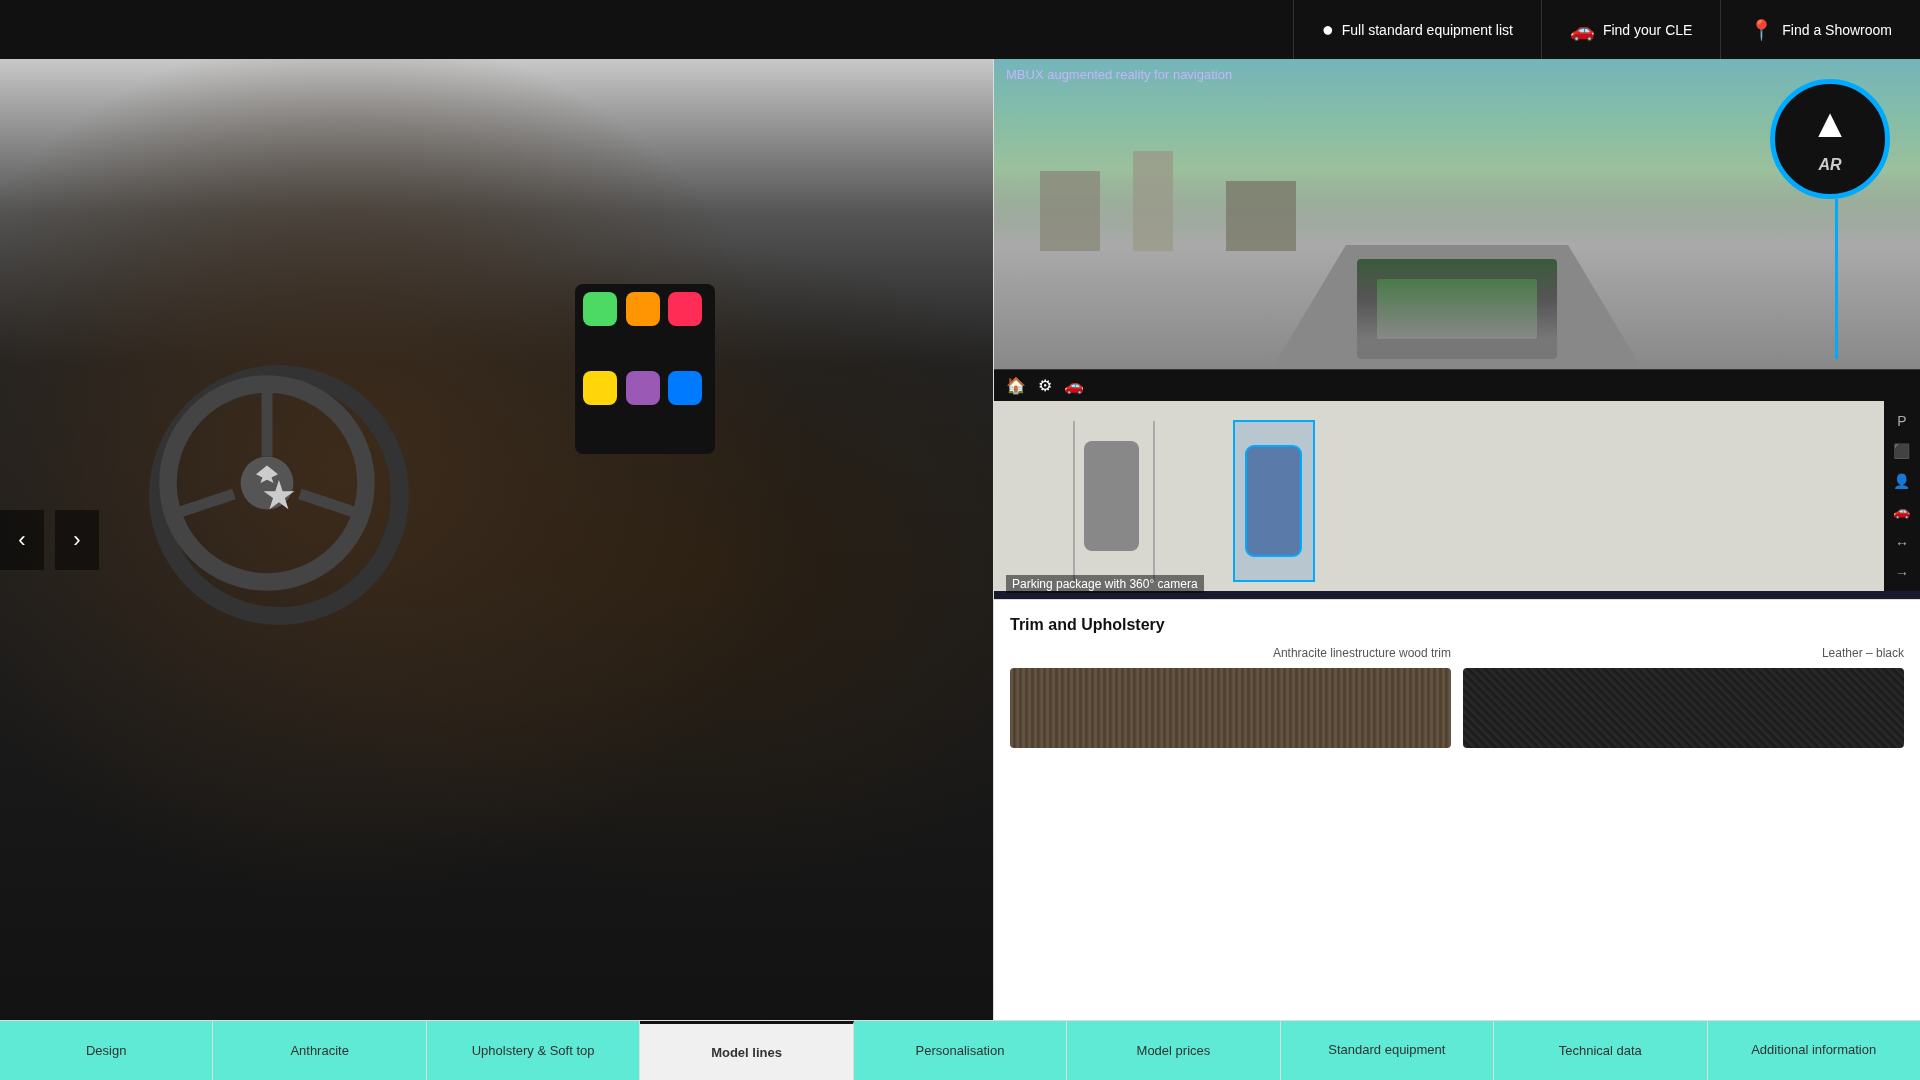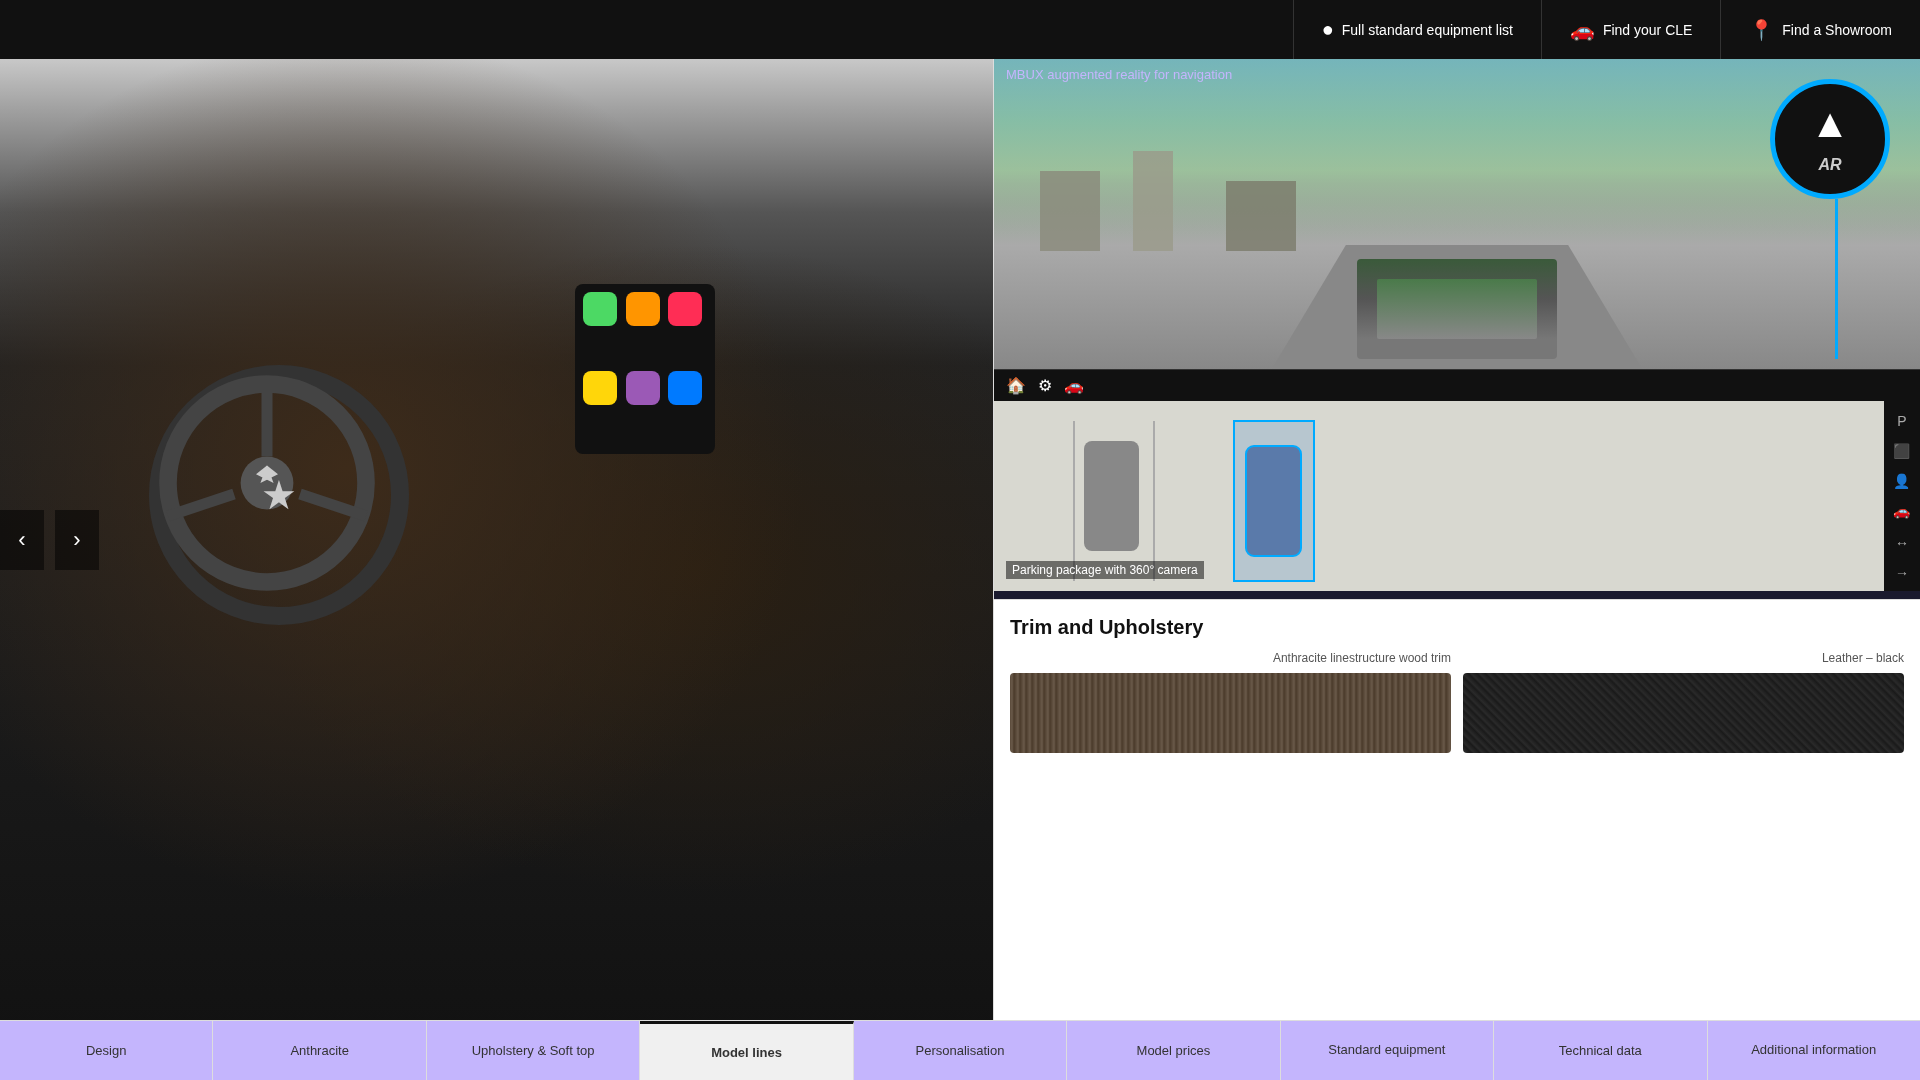--- a/index.html
+++ b/index.html
@@ -281,39 +281,39 @@
 
     .parking-lot-bg {
       width: 100%;
       height: 100%;
       background: linear-gradient(180deg, #e8e8e0 0%, #d8d8d0 100%);
       position: absolute;
     }
 
     .parking-label {
       position: absolute;
-      bottom: 20px;
+      bottom: 6px;
       left: 12px;
       color: #fff;
       font-size: 12px;
       background: rgba(0,0,0,0.5);
       padding: 2px 6px;
       z-index: 10;
     }
 
     
     #right-bottom {
       flex: 1;
       background: #fff;
       padding: 16px;
       border-top: 1px solid #ddd;
     }
 
     .trim-title {
-      font-size: 20px;
+      font-size: 16px;
       font-weight: bold;
       color: #111;
       margin-bottom: 12px;
     }
 
     .trim-options {
       display: flex;
       gap: 12px;
     }
 
@@ -349,21 +349,21 @@
       );
     }
 
     
     #bottom-nav {
       position: fixed;
       bottom: 0;
       left: 0;
       right: 0;
       height: 60px;
-      background: #c4b5fd;
+      background: #5eead4;
       border-top: 1px solid #ddd;
       display: flex;
       justify-content: space-between;
     }
 
     .nav-item {
       flex: 1;
       display: flex;
       align-items: center;
       justify-content: center;

